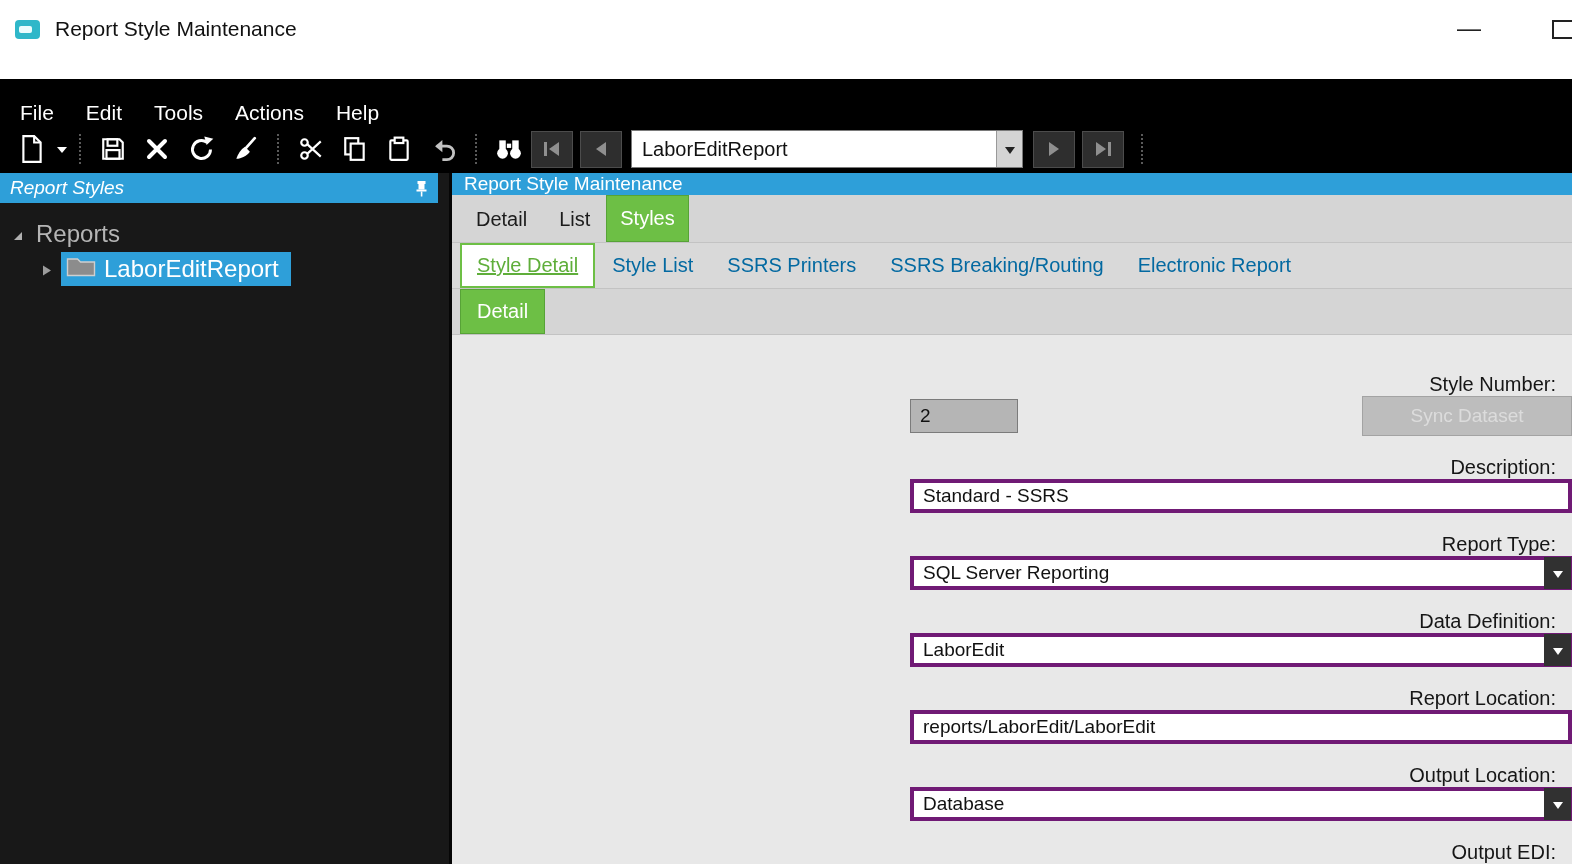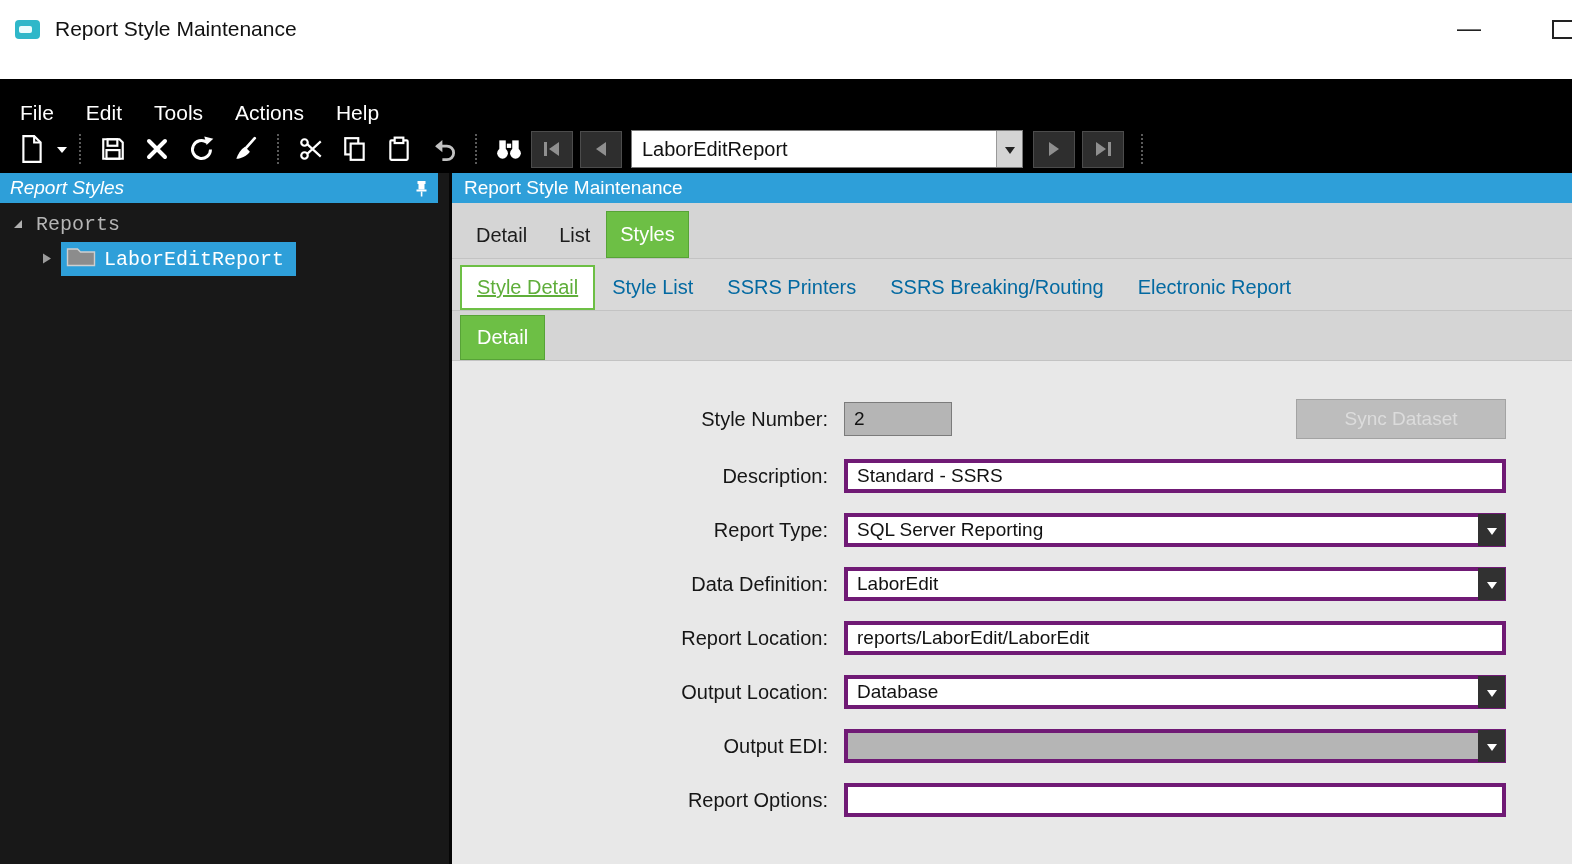--- a/index.html
+++ b/index.html
@@ -29,21 +29,21 @@
   .combo-btn::after { content:""; width:0; height:0; border:5px solid transparent; border-top:7px solid #222; margin-top:7px; }
 
   
   .content { display:flex; height:712px; }
 
   
   .sidebar { width:452px; background:#181818; border-right:3px solid #060606; display:flex; flex-direction:column; }
   .side-header { height:30px; width:438px; background:#2e9fd9; display:flex; align-items:center; padding:0 10px; }
   .side-header-label { color:#fff; font-size:19px; flex:1;font-style:italic; }
   .pin-btn { display:flex; align-items:center; }
-  .tree { padding-top:4px; font-size:20px;font-family:Liberation Mono, monospace; }
+  .tree { padding-top:14px; font-size:24px; }
   .tree-root-row { display:flex; align-items:center; gap:12px; padding-left:12px; height:34px; color:#b5b5b5; cursor:default; }
   .tree-child-row { display:flex; align-items:center; padding-left:42px; height:36px; gap:9px; }
   .tree-selection { background:#2e9fd9; color:#fff; display:flex; align-items:center; gap:8px; padding:3px 12px 3px 5px; }
 
   
   .main { flex:1; display:flex; flex-direction:column; background:#d5d5d5; }
   .main-header { height:30px; background:#2e9fd9; color:#fff; font-size:19px; display:flex; align-items:center; padding:0 12px; }
 
   .tabrow1 { height:55px; display:flex; align-items:flex-end; padding-left:8px; background:#d5d5d5; }
   .tab1 { font-size:20px; color:#1c1c1c; padding:11px 16px; cursor:default; }
@@ -51,21 +51,21 @@
 
   .tabrow2 { height:52px; display:flex; align-items:flex-end; padding-left:8px; background:#d9d9d9; border-top:1px solid #c3c3c3; }
   .tab2 { font-size:20px; color:#0369a1; padding:11px 17px; cursor:default; }
   .tab2.active { background:#fff; color:#5fae3a; border:2px solid #6dbf45; padding:9px 15px;text-decoration:underline; }
 
   .tabrow3 { height:50px; display:flex; align-items:flex-end; padding-left:8px; background:#d5d5d5; border-top:1px solid #c3c3c3; }
   .tab3 { font-size:20px; color:#1c1c1c; padding:10px 16px; cursor:default; }
   .tab3.active { background:#6dbf45; color:#fff; border:1px solid #57a337; }
 
   .form-area { flex:1; background:#e8e8e8; border-top:1px solid #c3c3c3; padding-top:38px; }
-  .form-row { display:flex; align-items:center; margin-bottom:20px; min-height:34px; }
+  .form-row { display:flex; align-items:flex-end; margin-bottom:20px; min-height:34px;flex-direction:column; }
   .form-label { width:392px; text-align:right; padding-right:16px; font-size:20px; color:#161616; }
   .form-field { width:662px; display:flex; align-items:center; }
   input.text { height:34px; border:4px solid #701a75; background:#fff; font-size:19px; padding:0 9px; font-family:"Liberation Sans", sans-serif; width:100%; outline:none; color:#111; }
   input.small { width:108px; background:#b5b5b5; border:1px solid #7b7b7b; }
   .sync-btn { margin-left:auto; width:210px; height:40px; background:#bdbdbd; border:1px solid #a3a3a3; color:#dcdcdc; font-size:19px; display:flex; align-items:center; justify-content:center; cursor:default; }
   .dropdown { position:relative; width:100%; height:34px; }
   .dropdown input { padding-right:32px; }
   .dd-btn { position:absolute; right:1px; top:1px; bottom:1px; width:27px; background:#313131; display:flex; align-items:center; justify-content:center; }
   .dd-btn::after { content:""; width:0; height:0; border:5px solid transparent; border-top:7px solid #fff; margin-top:7px; }
   .dropdown.disabled input { background:#b5b5b5; }

